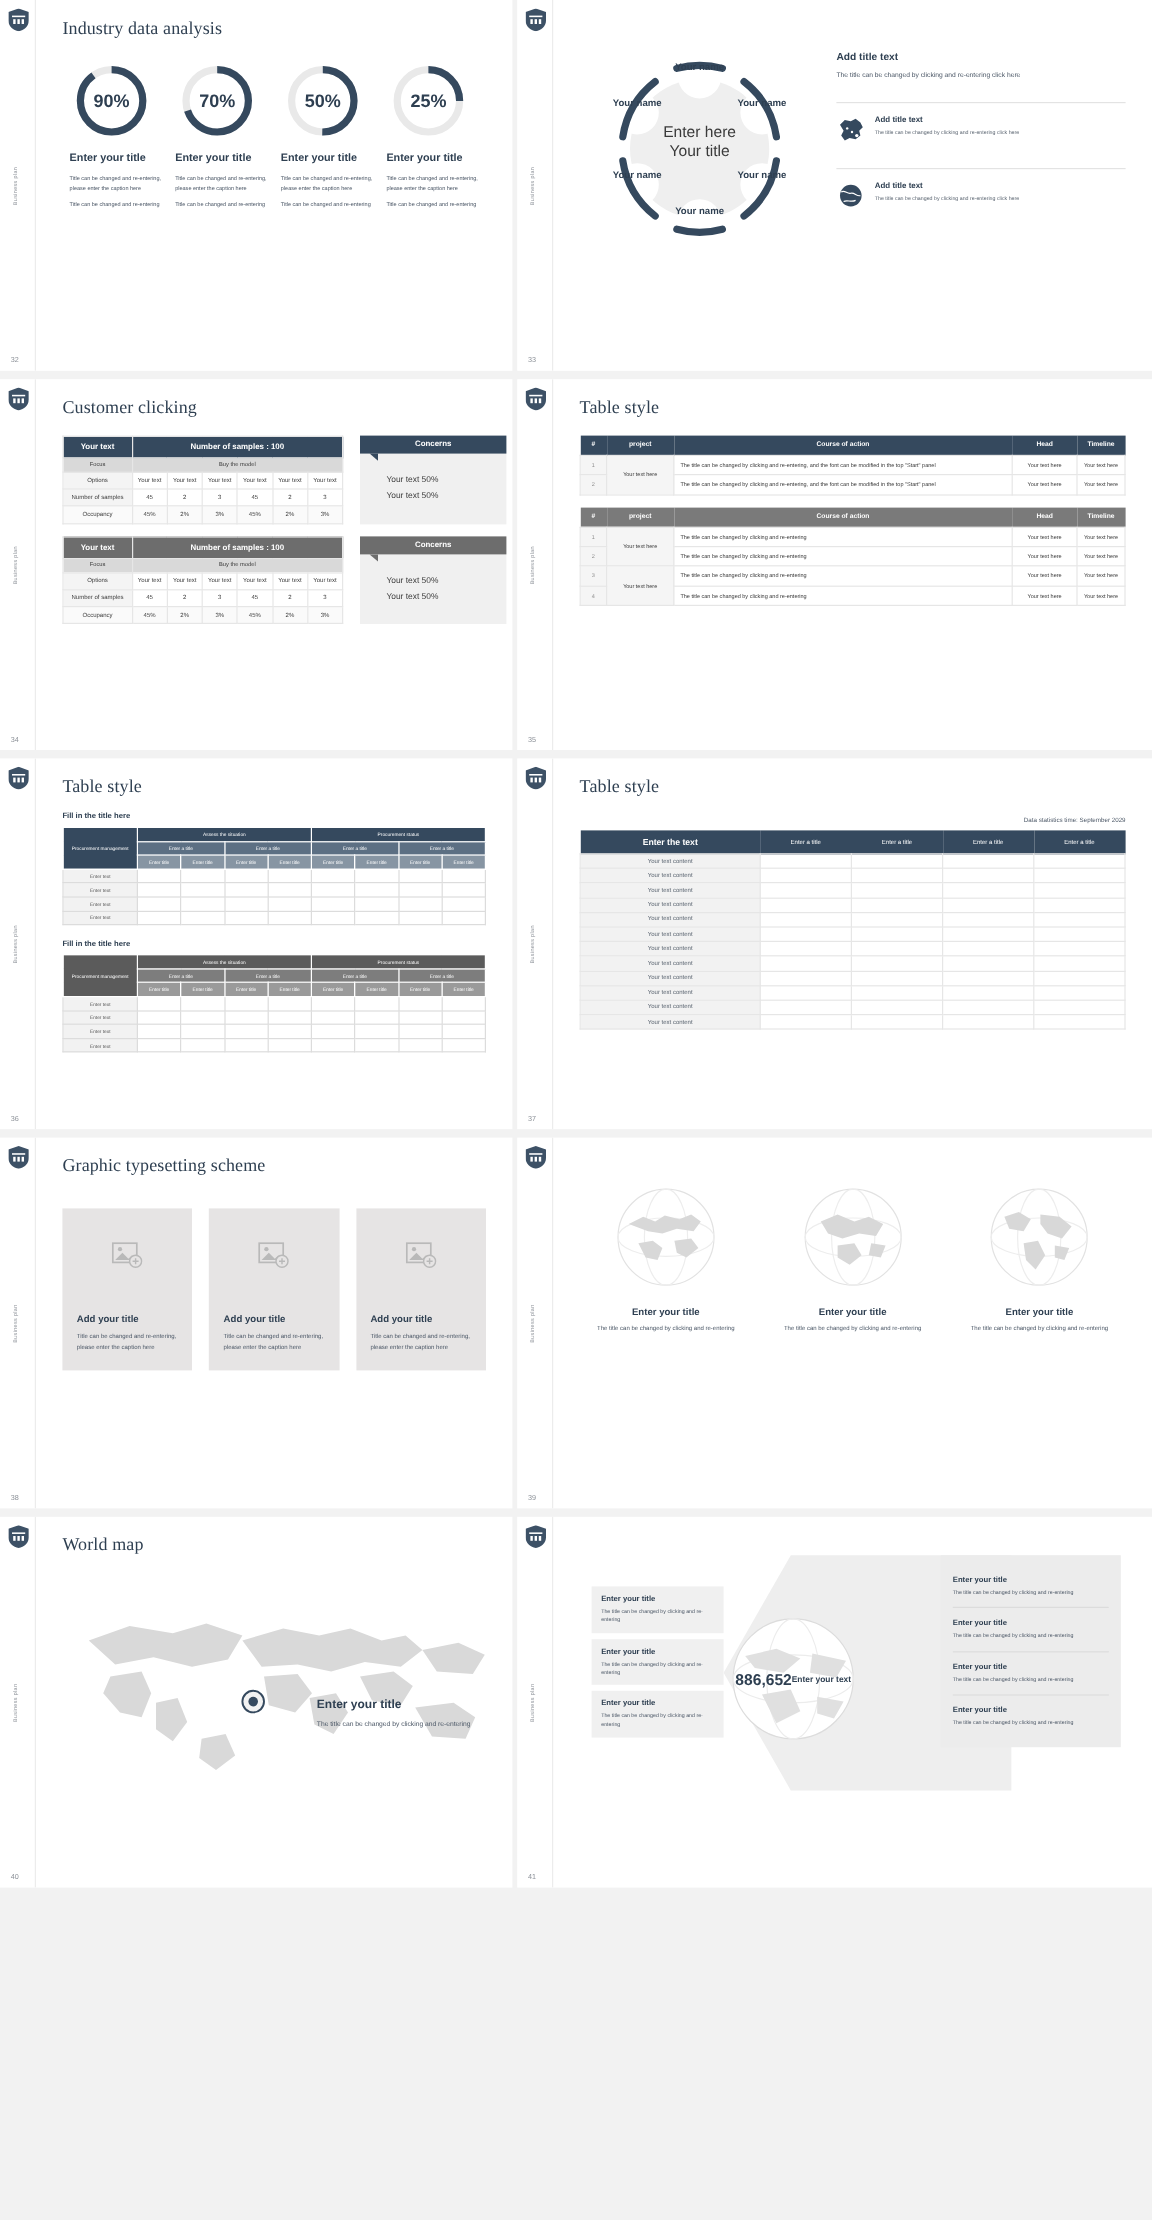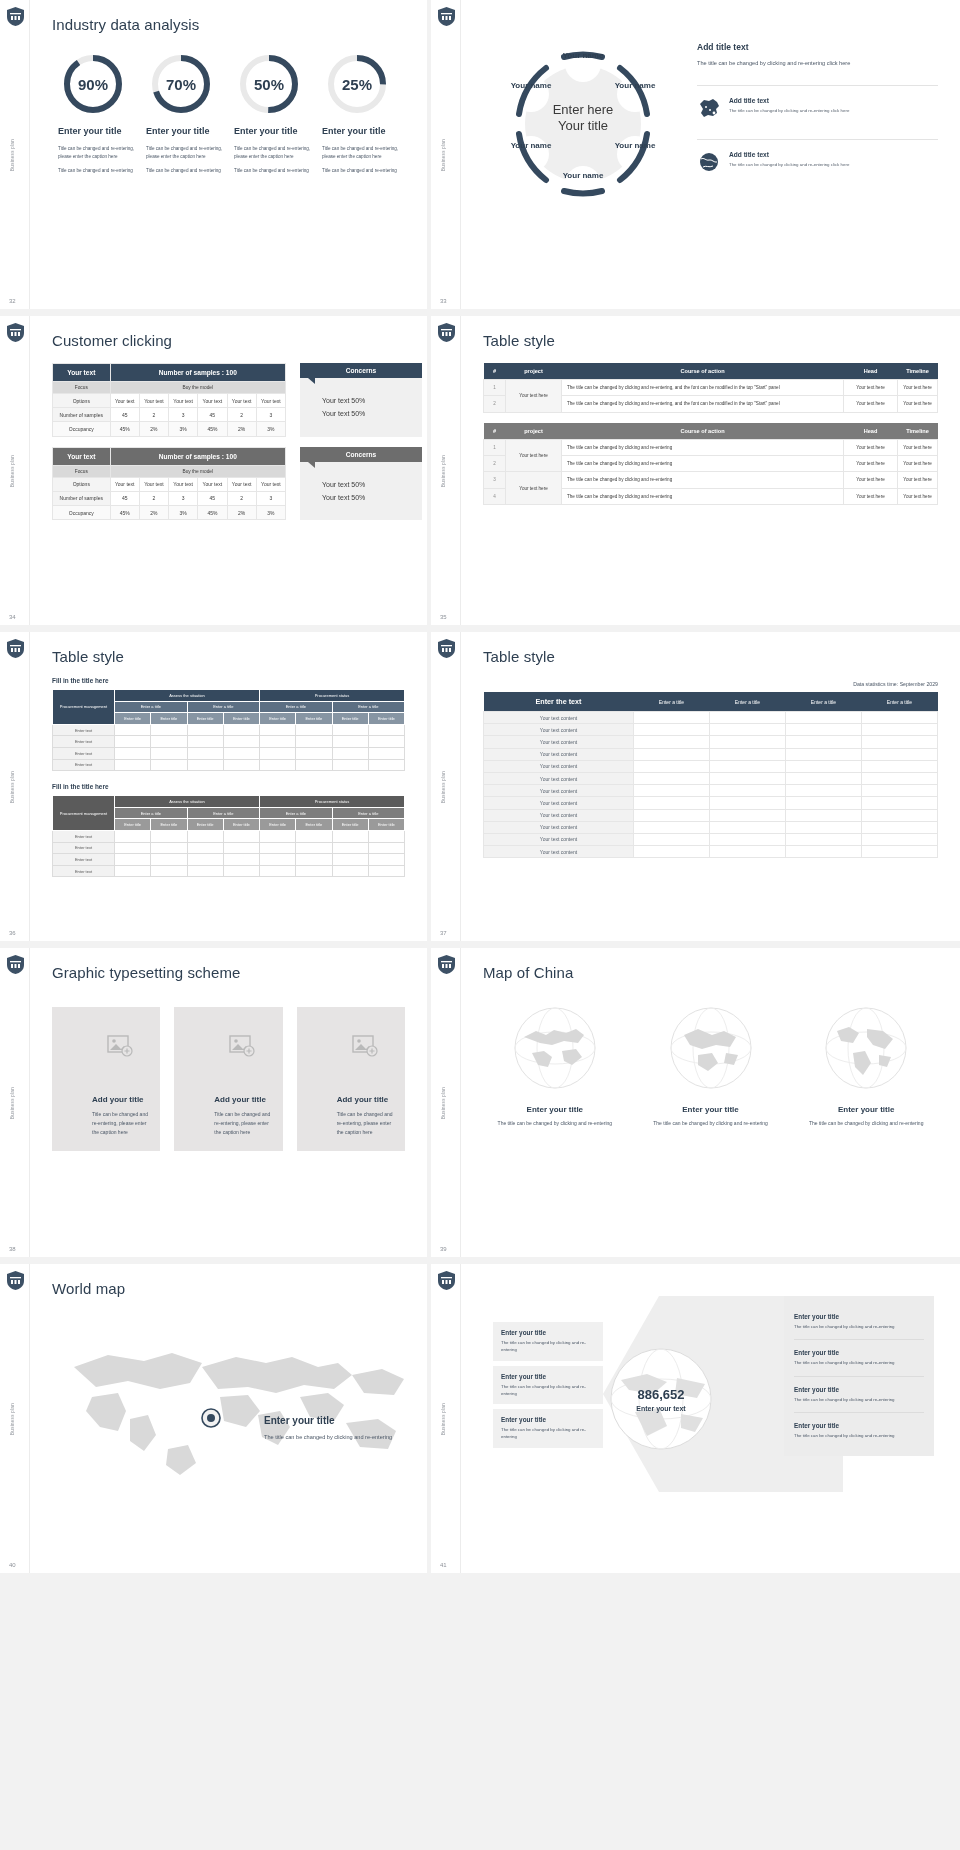--- a/index.html
+++ b/index.html
@@ -21,21 +21,21 @@
     position:absolute; top:7px; left:7px; width:17px; height:19px;
   }
   .logo svg { display:block; }
   .rail-text {
     position:absolute; left:10px; top:50%; transform:translateY(-50%) rotate(180deg);
     writing-mode: vertical-rl;
     font-size:4.5px; letter-spacing:.3px; color:#8d9299;
   }
   .pagenum { position:absolute; left:9px; bottom:5px; font-size:6px; color:#8d9299; }
   .body { flex:1; position:relative; padding:16px 22px 0 22px; }
-  .slide-title { font-size:15px; font-weight:400; color:#2e3f51; letter-spacing:.1px; }
+  .slide-title { font-size:15px; font-weight:400; color:#2e3f51; letter-spacing:.1px;font-family:Liberation Serif, serif; }
 
   
   .donuts { display:flex; gap:10px; margin-top:20px; padding-left:6px; }
   .donut-col { width:78px; }
   .donut-wrap { position:relative; width:62px; height:62px; margin:0 auto 0 4px;text-align:right; }
   .donut-wrap svg { transform:rotate(-90deg); display:block; }
   .donut-val {
     position:absolute; inset:0; display:flex; align-items:center; justify-content:center;
     font-size:15px; font-weight:700; color:#2e3f51;
   }
@@ -107,21 +107,21 @@
   .s37-note { text-align:right; font-size:5.2px; color:#4b5766; margin-top:16px;}
   .t37 { margin-top:5px; font-size:5px;}
   .t37 th { background:#35495e; color:#fff; padding:5px 4px; font-weight:700;}
   .t37 th.main { font-size:7.2px; width:150px;}
   .t37 th.sm { font-size:5px; font-weight:400;}
   .t37 td { border:1px solid #e6e6e6; padding:2.6px 4px; color:#5a6470; text-align:center;}
   .t37 td.first { background:#f2f2f2; }
 
   
   .cards { display:flex; gap:14px; margin-top:26px;}
-  .card { flex:1; background:#e6e4e4; padding-bottom:14px;padding-left:28px;}
+  .card { flex:1; background:#e6e4e4; padding-bottom:14px;}
   .card-img { height:78px; display:flex; align-items:center; justify-content:center;}
   .card h4 { margin:10px 12px 0; font-size:8px; font-weight:700;}
   .card p { margin:6px 12px 0; font-size:5px; line-height:1.8; color:#4b5766;}
 
   
   .globes { display:flex; gap:12px; margin-top:24px; text-align:center;}
   .globe-col { flex:1; }
   .globe-col h4 { margin:10px 0 0; font-size:8px; font-weight:700;}
   .globe-col p { margin:5px 0 0; font-size:5px; line-height:1.8; color:#4b5766;}
 
@@ -132,21 +132,21 @@
   .wm-text p { margin:6px 0 0; font-size:5.6px; line-height:1.85; color:#4b5766;}
   .pin { position:absolute; left:148px; top:84px;}
 
   
   .s41 { position:relative; margin-top:12px; height:220px;}
   .s41-left { position:absolute; left:10px; top:30px; width:110px;}
   .lbox { background:#f0f0f0; padding:7px 8px; margin-bottom:5px;}
   .lbox h5 { margin:0; font-size:6.4px; font-weight:700;}
   .lbox p { margin:3px 0 0; font-size:4.4px; line-height:1.65; color:#4b5766;}
   .s41-hex { position:absolute; left:118px; top:48px; width:120px; height:118px;}
-  .hex-num { position:absolute; inset:0; display:flex; flex-direction:column; align-items:center; justify-content:center; }
+  .hex-num { position:absolute; inset:0; display:flex; align-items:center; justify-content:center; }
   .hex-num .n { font-size:13px; font-weight:700;}
   .hex-num .t { font-size:7px; font-weight:700; margin-top:3px;}
   .s41-right { position:absolute; right:4px; top:4px; width:150px; background:#ececec; padding:8px 10px;}
   .rbox { padding:9px 0; border-bottom:1px solid #dcdcdc;}
   .rbox:last-child { border-bottom:none;}
   .rbox h5 { margin:0; font-size:6.4px; font-weight:700;}
   .rbox p { margin:3px 0 0; font-size:4.4px; line-height:1.65; color:#4b5766;}
 </style>
 </head>
 <body>
@@ -839,21 +839,20 @@
             <rect x="3" y="6" width="11" height="1.3" fill="#fff"></rect>
             <rect x="4" y="9" width="2" height="4" fill="#fff"></rect>
             <rect x="7.5" y="9" width="2" height="4" fill="#fff"></rect>
             <rect x="11" y="9" width="2" height="4" fill="#fff"></rect>
           </svg>
         </span>
       <span class="rail-text">Business plan</span>
       <span class="pagenum">39</span>
     </div>
     <div class="body">
-      <div class="slide-title">Map of China</div>
       <div class="globes">
         <div class="globe-col">
           <svg width="86" height="86" viewBox="0 0 86 86">
               <circle cx="43" cy="43" r="40" fill="#fff" stroke="#e2e2e2" stroke-width="1"></circle>
               <ellipse cx="43" cy="43" rx="18" ry="40" fill="none" stroke="#ededed"></ellipse>
               <ellipse cx="43" cy="43" rx="40" ry="16" fill="none" stroke="#ededed"></ellipse>
               <path d="M12 32 L24 26 L34 30 L42 25 L54 28 L64 24 L72 30 L66 38 L52 36 L40 40 L28 38 Z" fill="#d8d8d8"></path>
               <path d="M20 48 L32 46 L40 52 L36 62 L26 60 Z" fill="#d8d8d8"></path>
               <path d="M50 46 L64 44 L70 52 L60 60 L52 56 Z" fill="#d8d8d8"></path>
             </svg>

